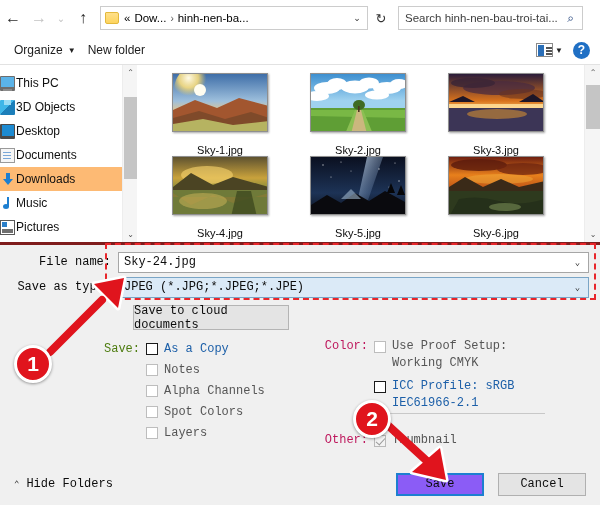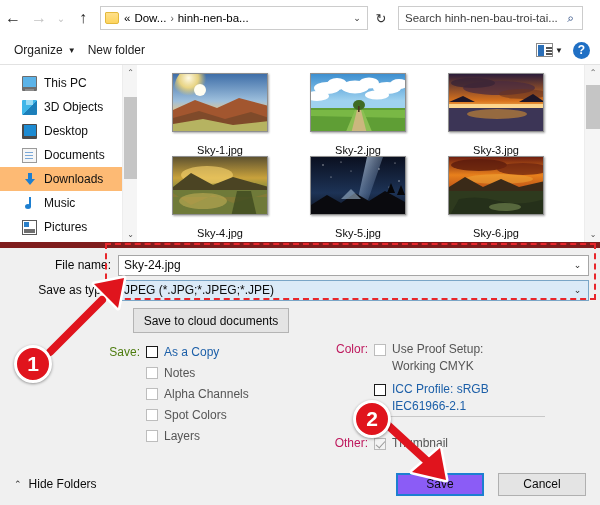--- a/index.html
+++ b/index.html
@@ -112,21 +112,21 @@
     display: flex;
   }
   .sidebar {
     width: 137px; height: 100%;
     background: #ffffff;
     padding-top: 6px;
     position: relative;
   }
   .side-item {
     height: 24px; display: flex; align-items: center;
-    padding-left: 22px; gap: 7px;
+    gap: 1px;
     font-size: 12px; color: #101010;
   }
   .side-item.selected { background: #fdba74; }
   .side-ico { width: 15px; height: 15px; flex: 0 0 auto; position: relative; }
 
   
   .ic-pc { background:#6d6d6d; border-radius:1px; }
   .ic-pc::before{content:"";position:absolute;left:1px;top:1px;right:1px;bottom:4px;background:#5bb3e8;}
   .ic-pc::after{content:"";position:absolute;left:3px;bottom:0;width:9px;height:2px;background:#8c8c8c;}
   .ic-3d { background: linear-gradient(135deg,#3fb6e8 50%, #1c7fba 50%); border-radius:1px; }
@@ -185,21 +185,22 @@
     position: absolute; right: 0; top: 0; width: 16px; height: 100%;
     background: #f5f5f5; border-left: 1px solid #ededed;
   }
   .scroll-right .sb-arrow { width: 16px; }
   .scroll-right .sb-thumb { width: 14px; }
 
   
   .savepanel {
     position: absolute; left: 0; top: 242px; width: 600px; height: 263px;
     background: #f0f0f0;
-    border-top: 6px solid #7f1d1d;
+    border-top: 3px solid #7f1d1d;
+    font-family: Liberation Mono, monospace;
   }
   .row-fn { position: absolute; left: 0; top: 6px; width: 100%; height: 22px; display: flex; align-items: center; }
   .row-st { position: absolute; left: 0; top: 31px; width: 100%; height: 22px; display: flex; align-items: center; }
   .fld-label {
     width: 118px; text-align: right; padding-right: 7px;
     font-size: 12px; color: #0a0a0a;
   }
   .fld-box {
     height: 21px; width: 471px;
     border: 1px solid #a6a6a6; background: #ffffff;

